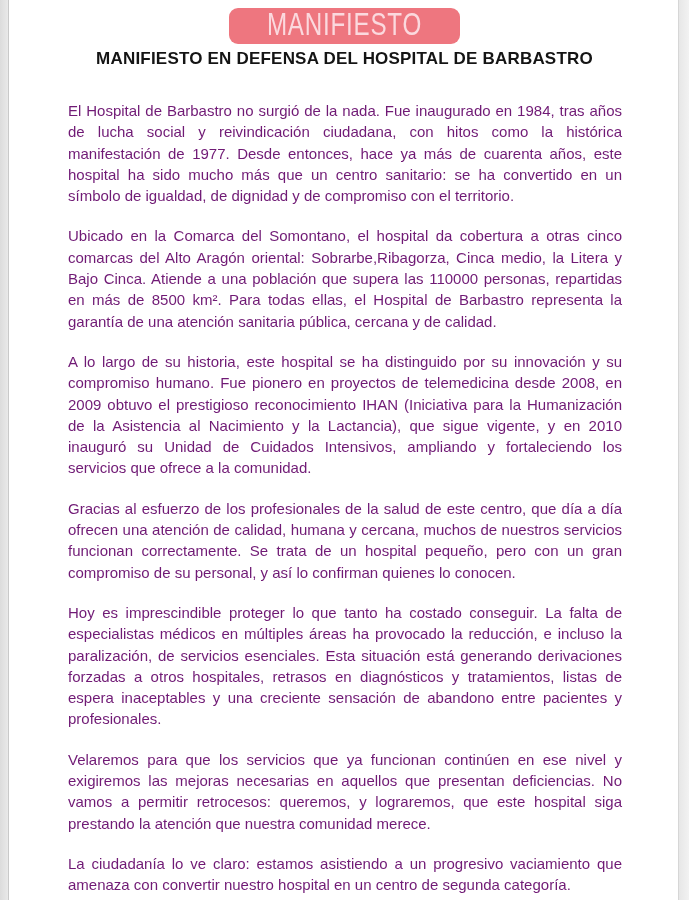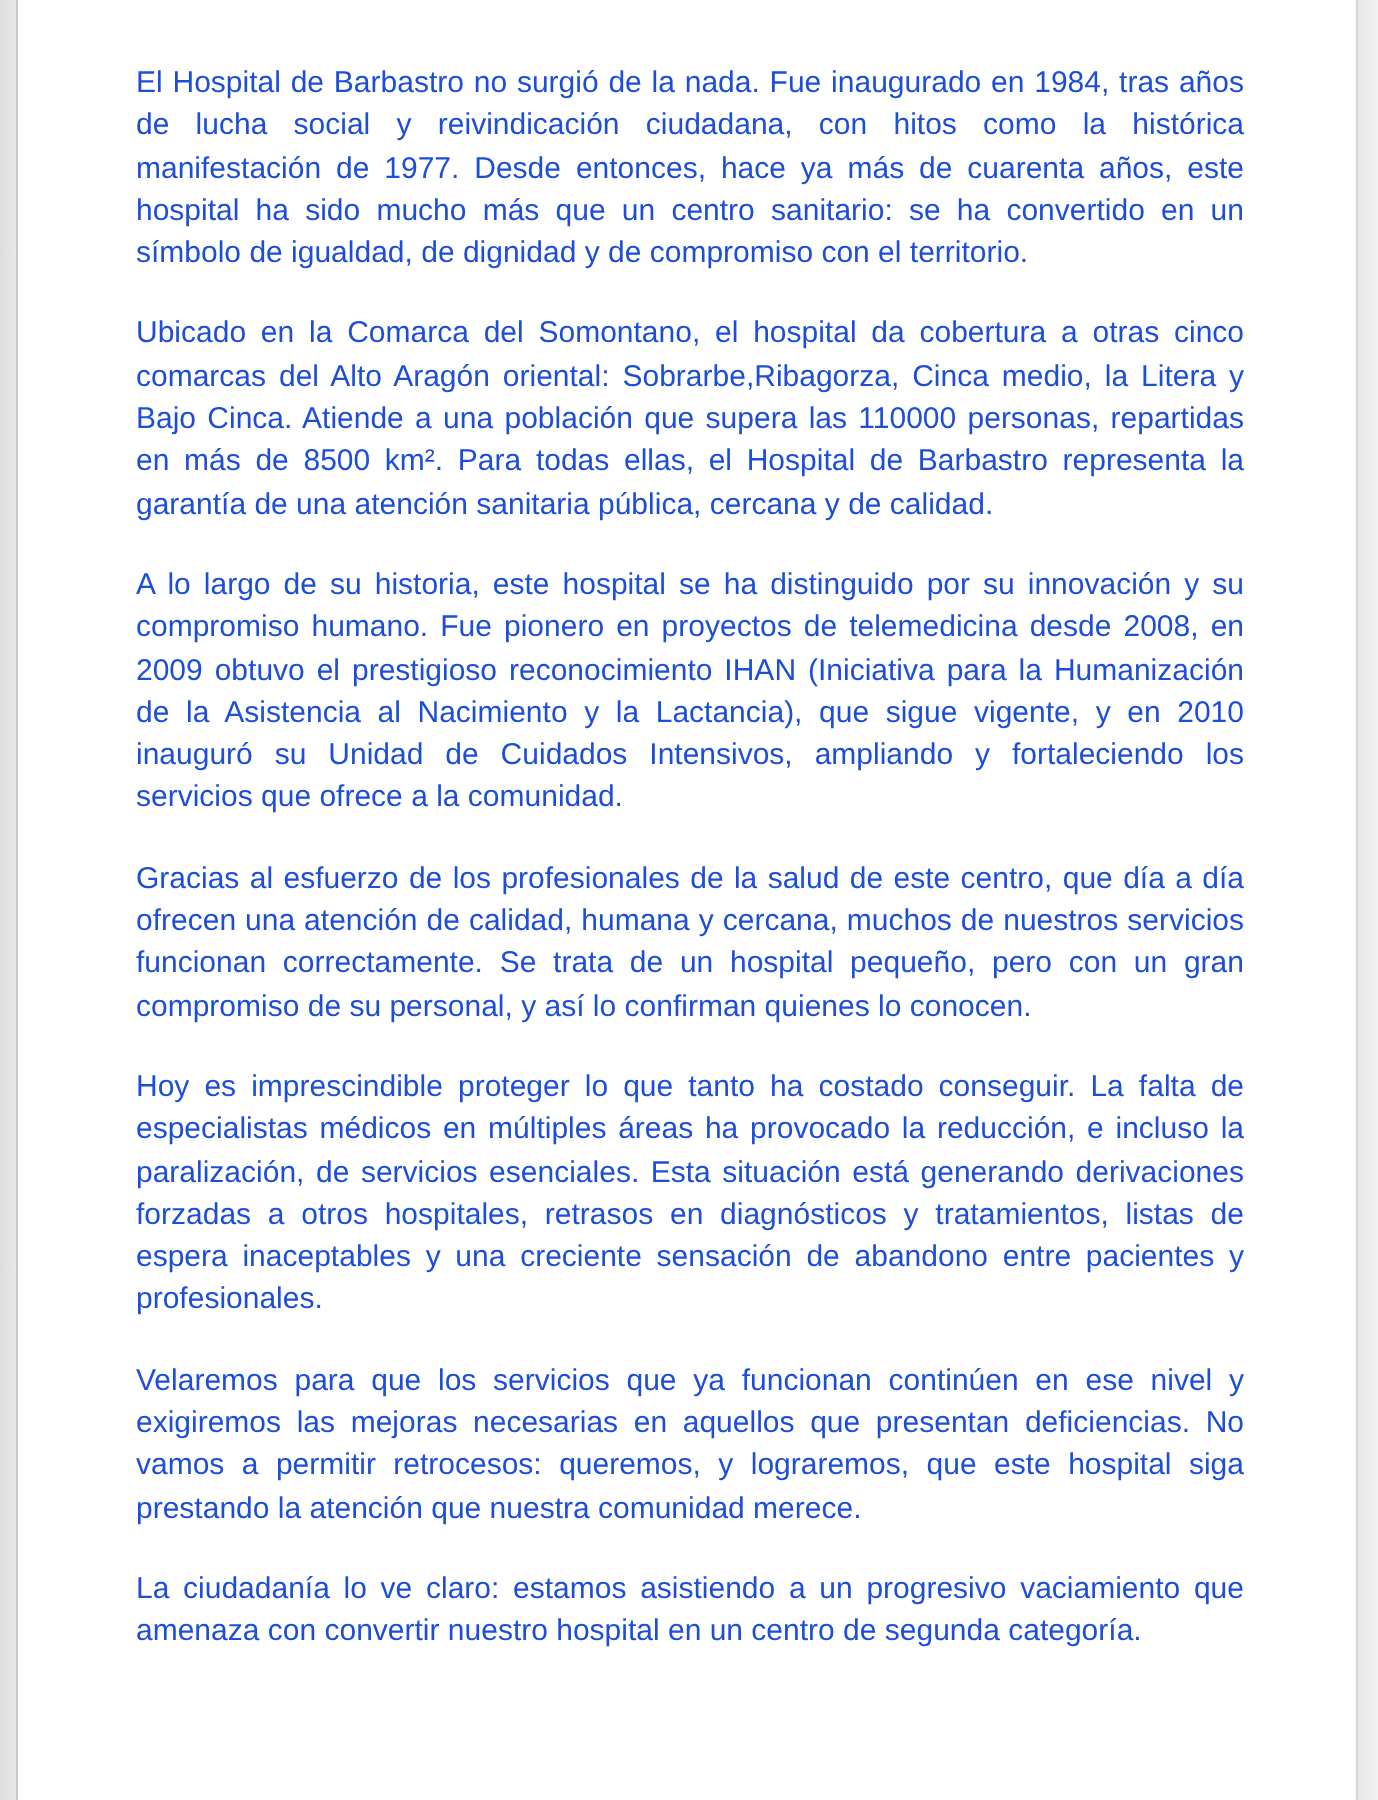--- a/index.html
+++ b/index.html
@@ -63,30 +63,36 @@
     letter-spacing: 0.2px;
   }
   main {
     margin: 31px 67px 0 68px;
   }
   main p {
     margin: 0 0 19px 0;
     font-size: 15px;
     line-height: 1.42;
     text-align: justify;
-    color: #1d4ed8;
+    color: #701a75;
   }
 </style>
 </head>
 <body>
 
 <div class="page">
   <div class="edge edge-left"></div>
   <div class="edge edge-right"></div>
 
+  <header>
+    <div class="badge">
+      <span>MANIFIESTO</span>
+    </div>
+    <h1>MANIFIESTO EN DEFENSA DEL HOSPITAL DE BARBASTRO</h1>
+  </header>
 
   <main>
     <p>El Hospital de Barbastro no surgió de la nada. Fue inaugurado en 1984, tras años de lucha social y reivindicación ciudadana, con hitos como la histórica manifestación de 1977. Desde entonces, hace ya más de cuarenta años, este hospital ha sido mucho más que un centro sanitario: se ha convertido en un símbolo de igualdad, de dignidad y de compromiso con el territorio.</p>
     <p>Ubicado en la Comarca del Somontano, el hospital da cobertura a otras cinco comarcas del Alto Aragón oriental: Sobrarbe,Ribagorza, Cinca medio, la Litera y Bajo Cinca. Atiende a una población que supera las 110000 personas, repartidas en más de 8500 km². Para todas ellas, el Hospital de Barbastro representa la garantía de una atención sanitaria pública, cercana y de calidad.</p>
     <p>A lo largo de su historia, este hospital se ha distinguido por su innovación y su compromiso humano. Fue pionero en proyectos de telemedicina desde 2008, en 2009 obtuvo el prestigioso reconocimiento IHAN (Iniciativa para la Humanización de la Asistencia al Nacimiento y la Lactancia), que sigue vigente, y en 2010 inauguró su Unidad de Cuidados Intensivos, ampliando y fortaleciendo los servicios que ofrece a la comunidad.</p>
     <p>Gracias al esfuerzo de los profesionales de la salud de este centro, que día a día ofrecen una atención de calidad, humana y cercana, muchos de nuestros servicios funcionan correctamente. Se trata de un hospital pequeño, pero con un gran compromiso de su personal, y así lo confirman quienes lo conocen.</p>
     <p>Hoy es imprescindible proteger lo que tanto ha costado conseguir. La falta de especialistas médicos en múltiples áreas ha provocado la reducción, e incluso la paralización, de servicios esenciales. Esta situación está generando derivaciones forzadas a otros hospitales, retrasos en diagnósticos y tratamientos, listas de espera inaceptables y una creciente sensación de abandono entre pacientes y profesionales.</p>
     <p>Velaremos para que los servicios que ya funcionan continúen en ese nivel y exigiremos las mejoras necesarias en aquellos que presentan deficiencias. No vamos a permitir retrocesos: queremos, y lograremos, que este hospital siga prestando la atención que nuestra comunidad merece.</p>
     <p>La ciudadanía lo ve claro: estamos asistiendo a un progresivo vaciamiento que amenaza con convertir nuestro hospital en un centro de segunda categoría.</p>
   </main>

